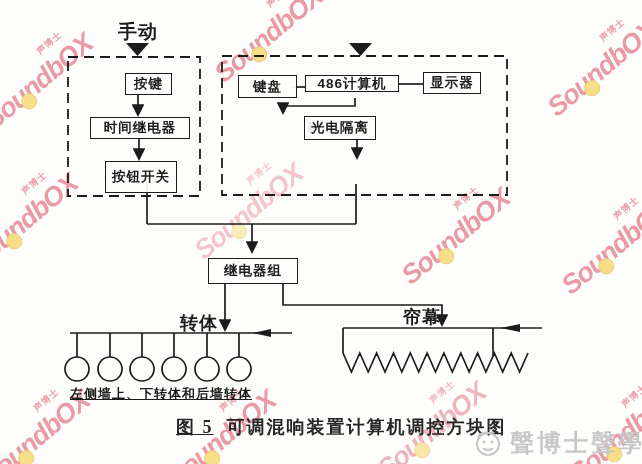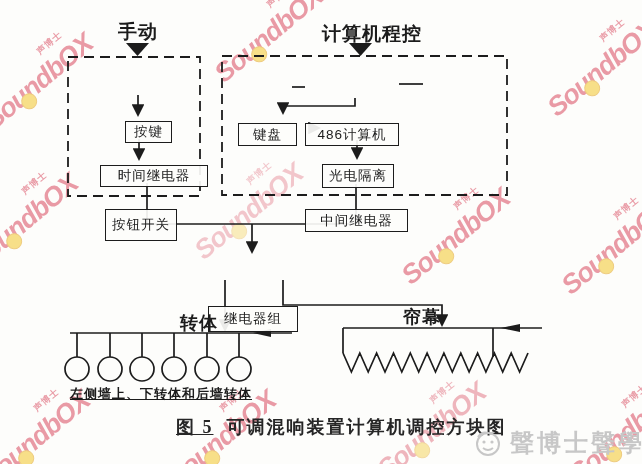--- a/index.html
+++ b/index.html
@@ -9,21 +9,21 @@
     font-family:"Liberation Sans","DejaVu Sans",sans-serif;
     color:#1c1c1c;
   }
   
   svg.wires{position:absolute;left:0;top:0;z-index:2;}
   
   .box{
     position:absolute;z-index:3;box-sizing:border-box;
     border:1.7px solid #1c1c1c;background:rgba(253,253,251,.92);
     display:flex;align-items:center;justify-content:center;
-    font-size:13.5px;font-weight:400;letter-spacing:1px;white-space:nowrap;margin-top:48px;
+    font-size:13.5px;font-weight:700;letter-spacing:1px;white-space:nowrap;
   }
   
   .lbl{position:absolute;z-index:3;font-weight:700;white-space:nowrap;letter-spacing:1px;}
   .lbl-top{font-size:19px;}
   .lbl-mid{font-size:18px;}
   .lbl-desc{font-size:13px;text-decoration:underline;}
   .caption{
     position:absolute;z-index:3;left:176px;top:415px;
     font-family:"Liberation Serif","DejaVu Serif",serif;
     font-size:18px;font-weight:700;letter-spacing:2px;white-space:nowrap;color:#262626;
@@ -178,30 +178,29 @@
       <span class="wm-brand">SoundbOX</span>
       <span class="wm-dot"></span>
     </span>
   <span class="wm" style="left:630px;top:428px">
       <span class="wm-sub">声博士</span>
       <span class="wm-brand">SoundbOX</span>
       <span class="wm-dot"></span>
     </span>
 
   <div class="box" style="left:125px;top:73px;width:47px;height:22px">按键</div>
-  <div class="box" style="left:100px;top:117px;width:108px;height:22px">时间继电器</div>
+  <div class="box" style="left:90px;top:117px;width:100px;height:22px">时间继电器</div>
   <div class="box" style="left:105px;top:161px;width:72px;height:32px">按钮开关</div>
   <div class="box" style="left:238px;top:75px;width:59px;height:23px">键盘</div>
-  <div class="box" style="left:305px;top:75px;width:94px;height:23px">486计算机</div>
-  <div class="box" style="left:322px;top:116px;width:72px;height:24px">光电隔离</div>
-  <div class="box" style="left:305px;top:161px;width:103px;height:23px">中间继电器</div>
+  <div class="box" style="left:305px;top:75px;width:94px;height:17px">486计算机</div>
+  <div class="box" style="left:423px;top:72px;width:58px;height:22px">显示器</div>
+  <div class="box" style="left:304px;top:116px;width:72px;height:24px">光电隔离</div>
   <div class="box" style="left:208px;top:258px;width:90px;height:26px">继电器组</div>
 
   <div class="lbl lbl-top" style="left:118px;top:19px">手动</div>
-  <div class="lbl lbl-top" style="left:322px;top:21px">计算机程控</div>
   <div class="lbl lbl-mid" style="left:180px;top:311px">转体</div>
   <div class="lbl lbl-mid" style="left:403px;top:305px">帘幕</div>
   <div class="lbl lbl-desc" style="left:70px;top:385px">左侧墙上、下转体和后墙转体</div>
 
   <div class="caption">
     <span class="fig-no">图 5</span><span>可调混响装置计算机调控方块图</span>
   </div>
 
   <div class="logo">
     <svg width="28" height="28" viewBox="0 0 28 28">

